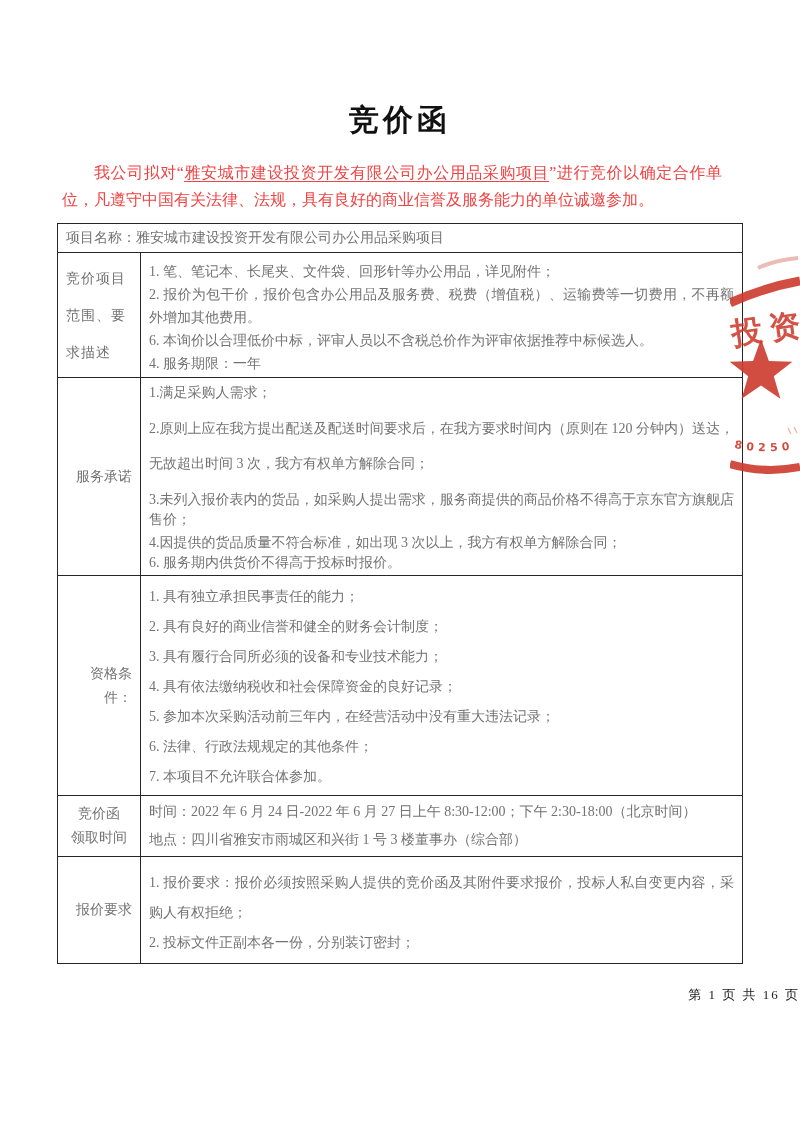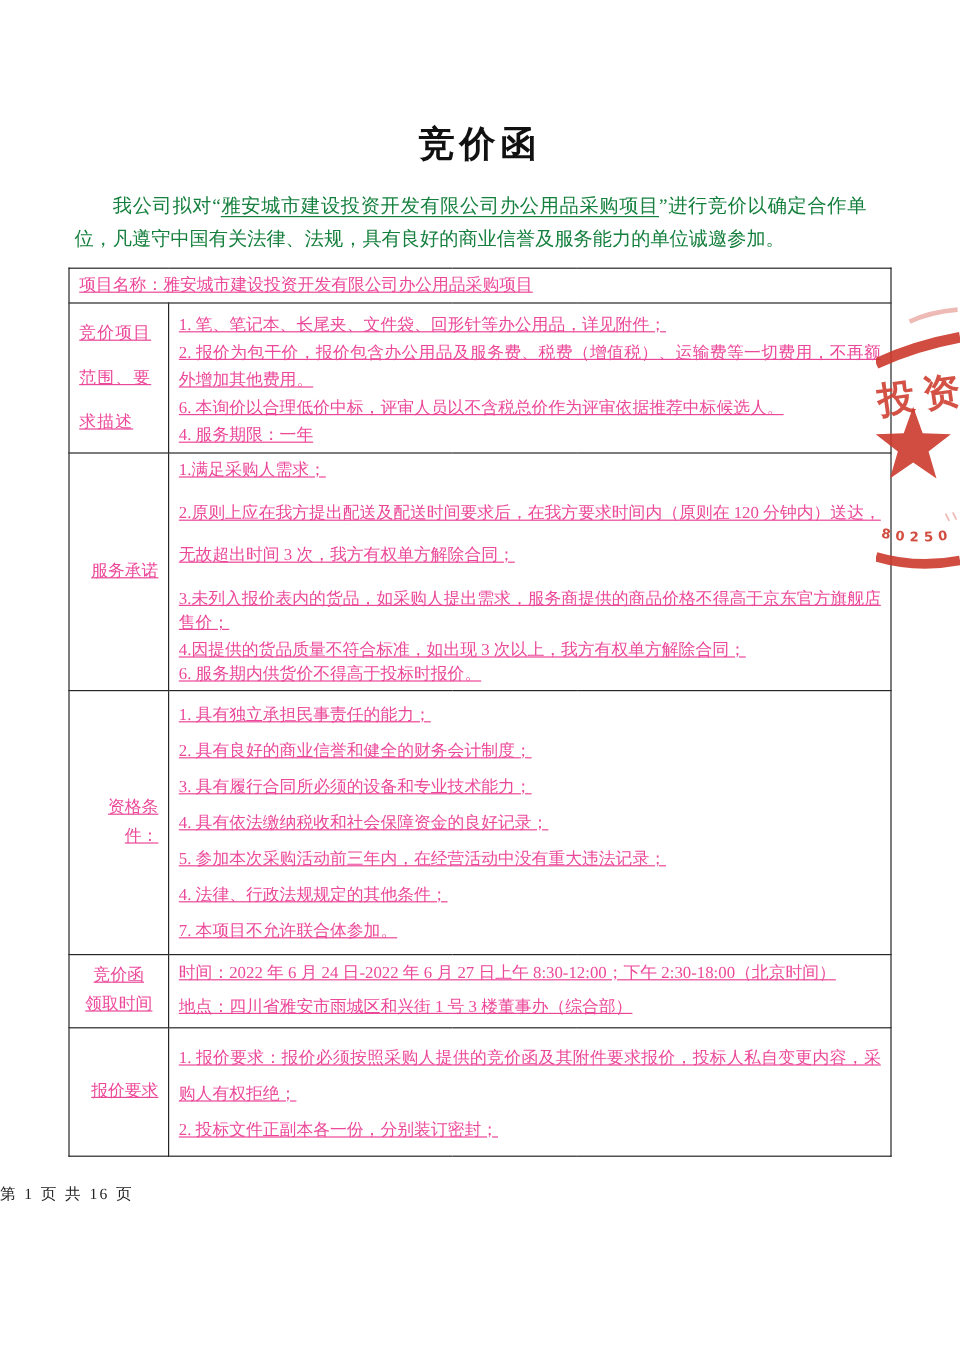--- a/index.html
+++ b/index.html
@@ -25,34 +25,33 @@
     letter-spacing: 4px;
     color: #111;
   }
   .intro {
     width: 660px;
     margin: 18px auto 0 62px;
     font-size: 16px;
     line-height: 27px;
     text-align: justify;
     text-indent: 2em;
-    color: #15803d;
+    color: #ef4444;
   }
   .intro .u {
     text-decoration: underline;
     text-underline-offset: 3px;
   }
   table.doc-table {
     border-collapse: collapse;
     table-layout: fixed;
     width: 685px;
     margin: 10px 0 0 57px;
     font-size: 14px;
-    color: #ec4899;
-    text-decoration: underline;
+    color: #737373;
   }
   table.doc-table td {
     border: 1.6px solid #262626;
     vertical-align: middle;
     padding: 2px 8px;
     box-sizing: border-box;
   }
   td.label-cell {
     padding: 2px 5px;
     line-height: 24px;
@@ -79,21 +78,21 @@
   .cell-promise p.g2 { margin-top: 3px; }
   .cell-qual p { line-height: 30px; }
   .cell-qual { padding-top: 5px !important; }
   .cell-pickup p { line-height: 28px; }
   .cell-quote p { line-height: 30px; }
   .cell-quote { padding-top: 7px !important; }
   .label-center { text-align: right; }
   .label-pickup { text-align: center; line-height: 29px; }
   .footer {
     margin-top: 22px;
-    text-align: left;
+    text-align: right;
     font-size: 13px;
     letter-spacing: 2px;
     color: #222;
   }
   .seal {
     position: absolute;
     top: 248px;
     right: 0;
     width: 70px;
     height: 232px;
@@ -140,21 +139,21 @@
         </td>
       </tr>
       <tr style="height:220px">
         <td class="label-cell label-center">资格条件：</td>
         <td colspan="3" class="cell-lines cell-qual">
           <p>1. 具有独立承担民事责任的能力；</p>
           <p>2. 具有良好的商业信誉和健全的财务会计制度；</p>
           <p>3. 具有履行合同所必须的设备和专业技术能力；</p>
           <p>4. 具有依法缴纳税收和社会保障资金的良好记录；</p>
           <p>5. 参加本次采购活动前三年内，在经营活动中没有重大违法记录；</p>
-          <p>4. 法律、行政法规规定的其他条件；</p>
+          <p>6. 法律、行政法规规定的其他条件；</p>
           <p>7. 本项目不允许联合体参加。</p>
         </td>
       </tr>
       <tr style="height:60px">
         <td class="label-cell label-pickup">
           <div>竞价函</div>
           <div>领取时间</div>
         </td>
         <td colspan="3" class="cell-lines cell-pickup">
           <p>时间：2022 年 6 月 24 日-2022 年 6 月 27 日上午 8:30-12:00；下午 2:30-18:00（北京时间）</p>

